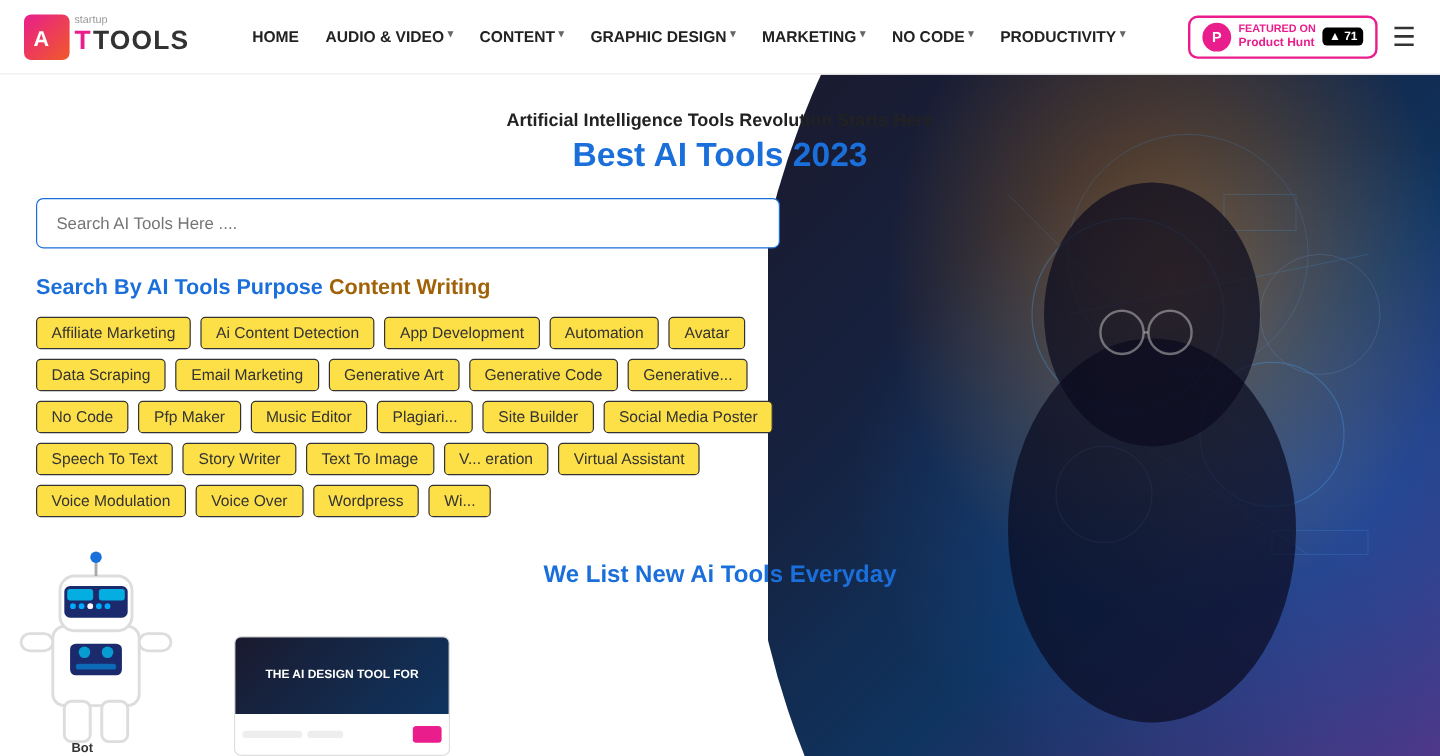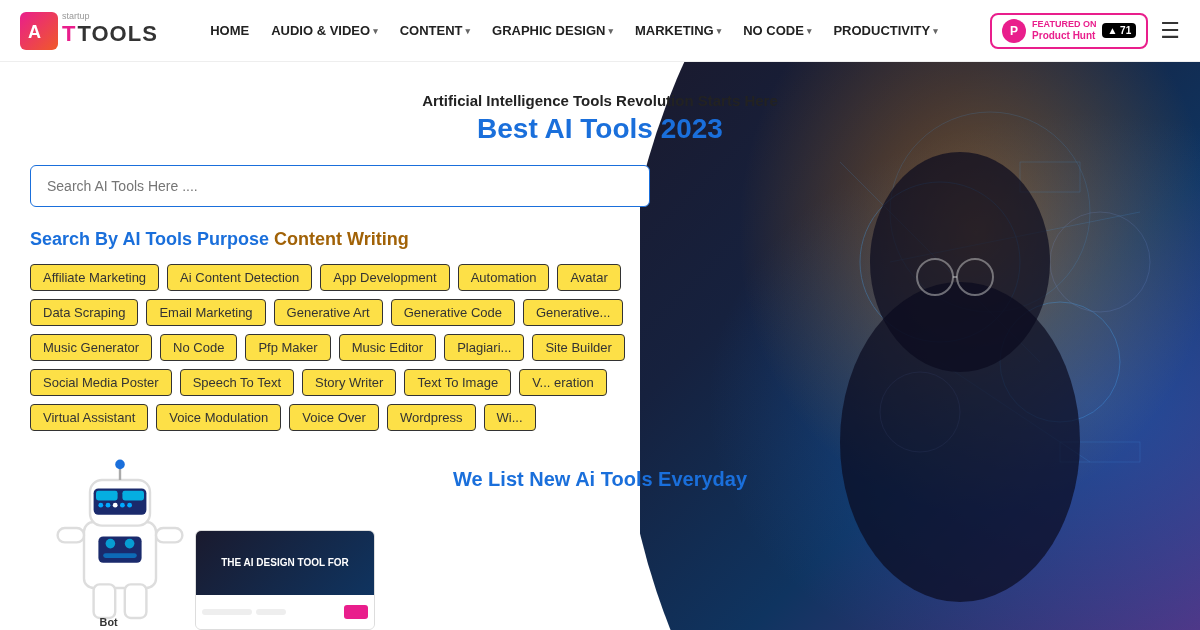--- a/index.html
+++ b/index.html
@@ -15,21 +15,21 @@
     .logo-icon {
       width: 38px; height: 38px; background: linear-gradient(135deg, #e91e8c, #f05a28);
       border-radius: 6px; display: flex; align-items: center; justify-content: center;
       color: #fff; font-weight: 900; font-size: 18px;
     }
     .logo-sub { font-size: 9px; color: #999; display: block; margin-top: -4px; }
 
     nav { display: flex; align-items: center; gap: 6px; }
     .nav-item {
       font-size: 13px; font-weight: 600; color: #222; padding: 6px 8px;
-      cursor: pointer; white-space: nowrap; display: flex; align-items: center; gap: 3px;
+      cursor: pointer; white-space: nowrap; display: flex; gap: 3px;
     }
     .nav-arrow { font-size: 9px; color: #666; }
 
     .product-hunt-badge {
       display: flex; align-items: center; gap: 6px;
       border: 2px solid #e91e8c; border-radius: 8px; padding: 4px 10px;
       cursor: pointer;
     }
     .ph-logo {
       width: 24px; height: 24px; background: #e91e8c; border-radius: 50%;
@@ -206,21 +206,20 @@
       <div class="tag">Affiliate Marketing</div>
       <div class="tag">Ai Content Detection</div>
       <div class="tag">App Development</div>
       <div class="tag">Automation</div>
       <div class="tag">Avatar</div>
       <div class="tag">Data Scraping</div>
       <div class="tag">Email Marketing</div>
       <div class="tag">Generative Art</div>
       <div class="tag">Generative Code</div>
       <div class="tag">Generative...</div>
-      <div class="tag">Music Generator</div>
       <div class="tag">No Code</div>
       <div class="tag">Pfp Maker</div>
       <div class="tag">Music Editor</div>
       <div class="tag">Plagiari...</div>
       <div class="tag">Site Builder</div>
       <div class="tag">Social Media Poster</div>
       <div class="tag">Speech To Text</div>
       <div class="tag">Story Writer</div>
       <div class="tag">Text To Image</div>
       <div class="tag">V... eration</div>
@@ -229,21 +228,21 @@
       <div class="tag">Voice Over</div>
       <div class="tag">Wordpress</div>
       <div class="tag">Wi...</div>
     </div>
 
     <div class="bottom-section">
       <div class="new-tools-title">We List New Ai Tools Everyday</div>
     </div>
   </div>
 
-  <div style="position:absolute;bottom:0;left:0;z-index:8;width:170px;height:180px;padding-left:40px;">
+  <div style="position:absolute;bottom:0;left:0;z-index:8;width:170px;height:180px;">
     <svg viewBox="0 0 120 150" width="160" height="180">
 
       <rect x="30" y="60" width="60" height="55" rx="8" fill="white" stroke="#ddd" stroke-width="2"></rect>
 
       <rect x="35" y="25" width="50" height="38" rx="10" fill="white" stroke="#ddd" stroke-width="2"></rect>
 
       <line x1="60" y1="25" x2="60" y2="15" stroke="#aaa" stroke-width="2"></line>
       <circle cx="60" cy="12" r="4" fill="#1a6fdb"></circle>
 
       <rect x="38" y="32" width="44" height="22" rx="4" fill="#1a2a6c"></rect>

